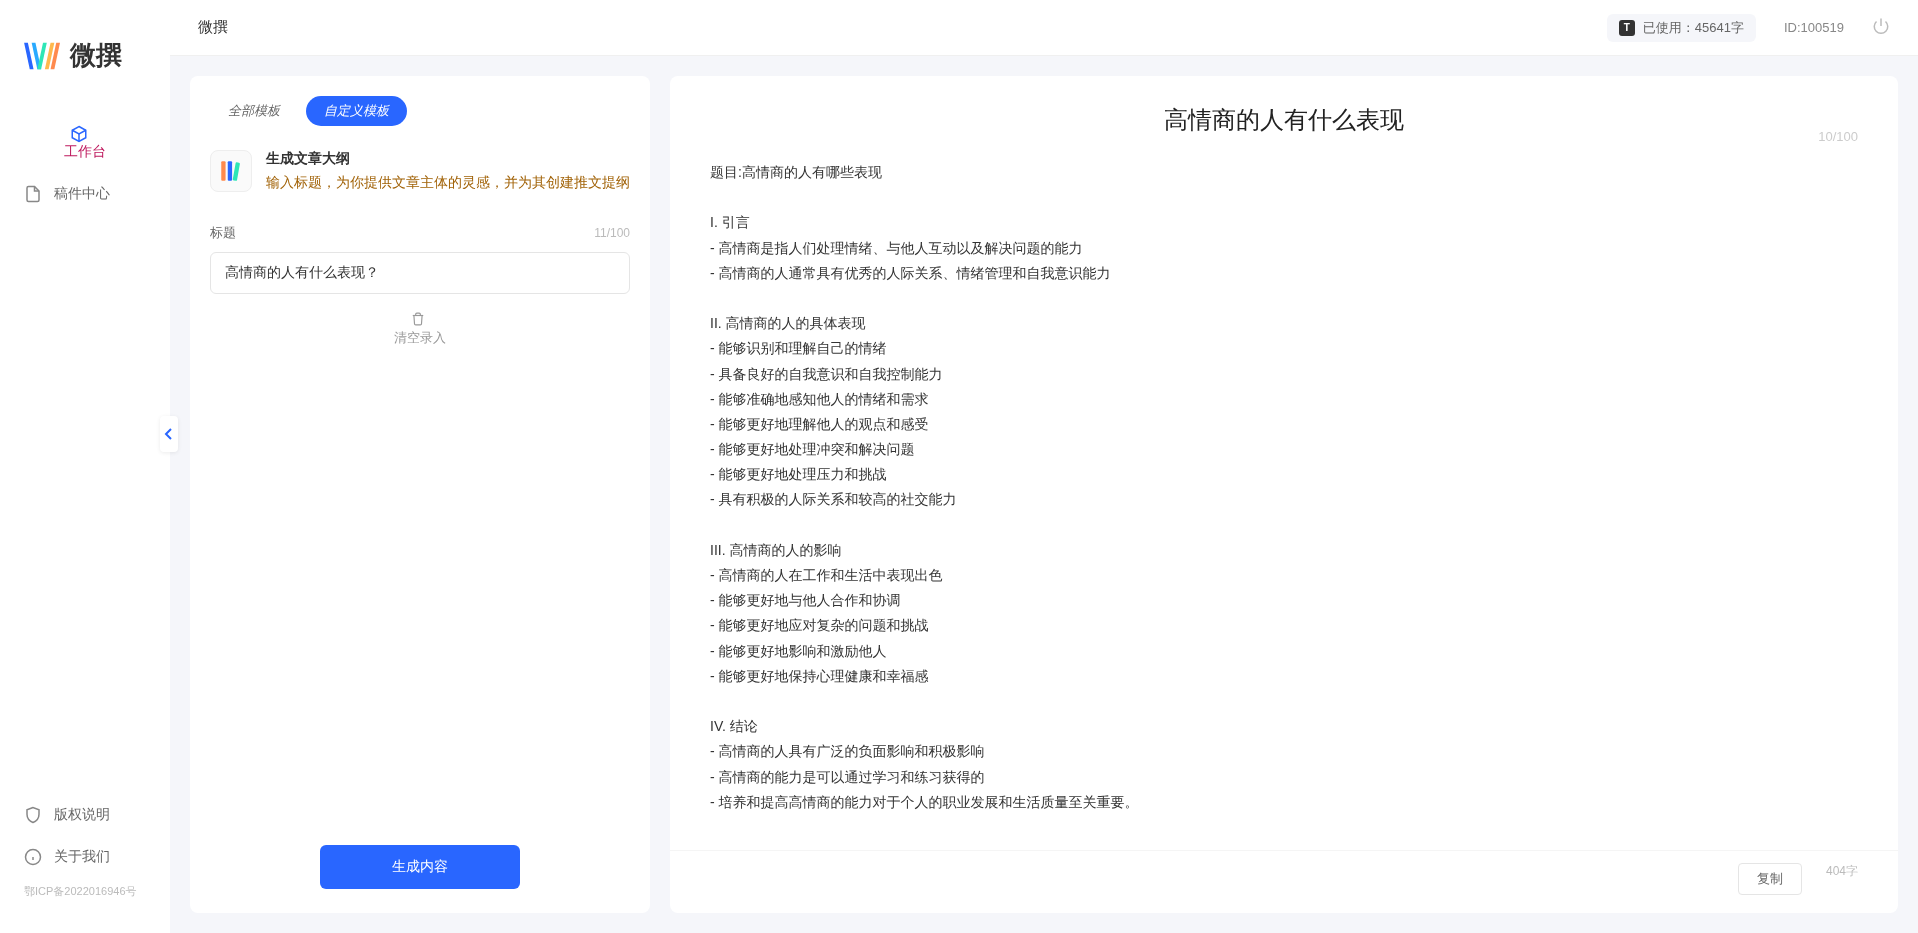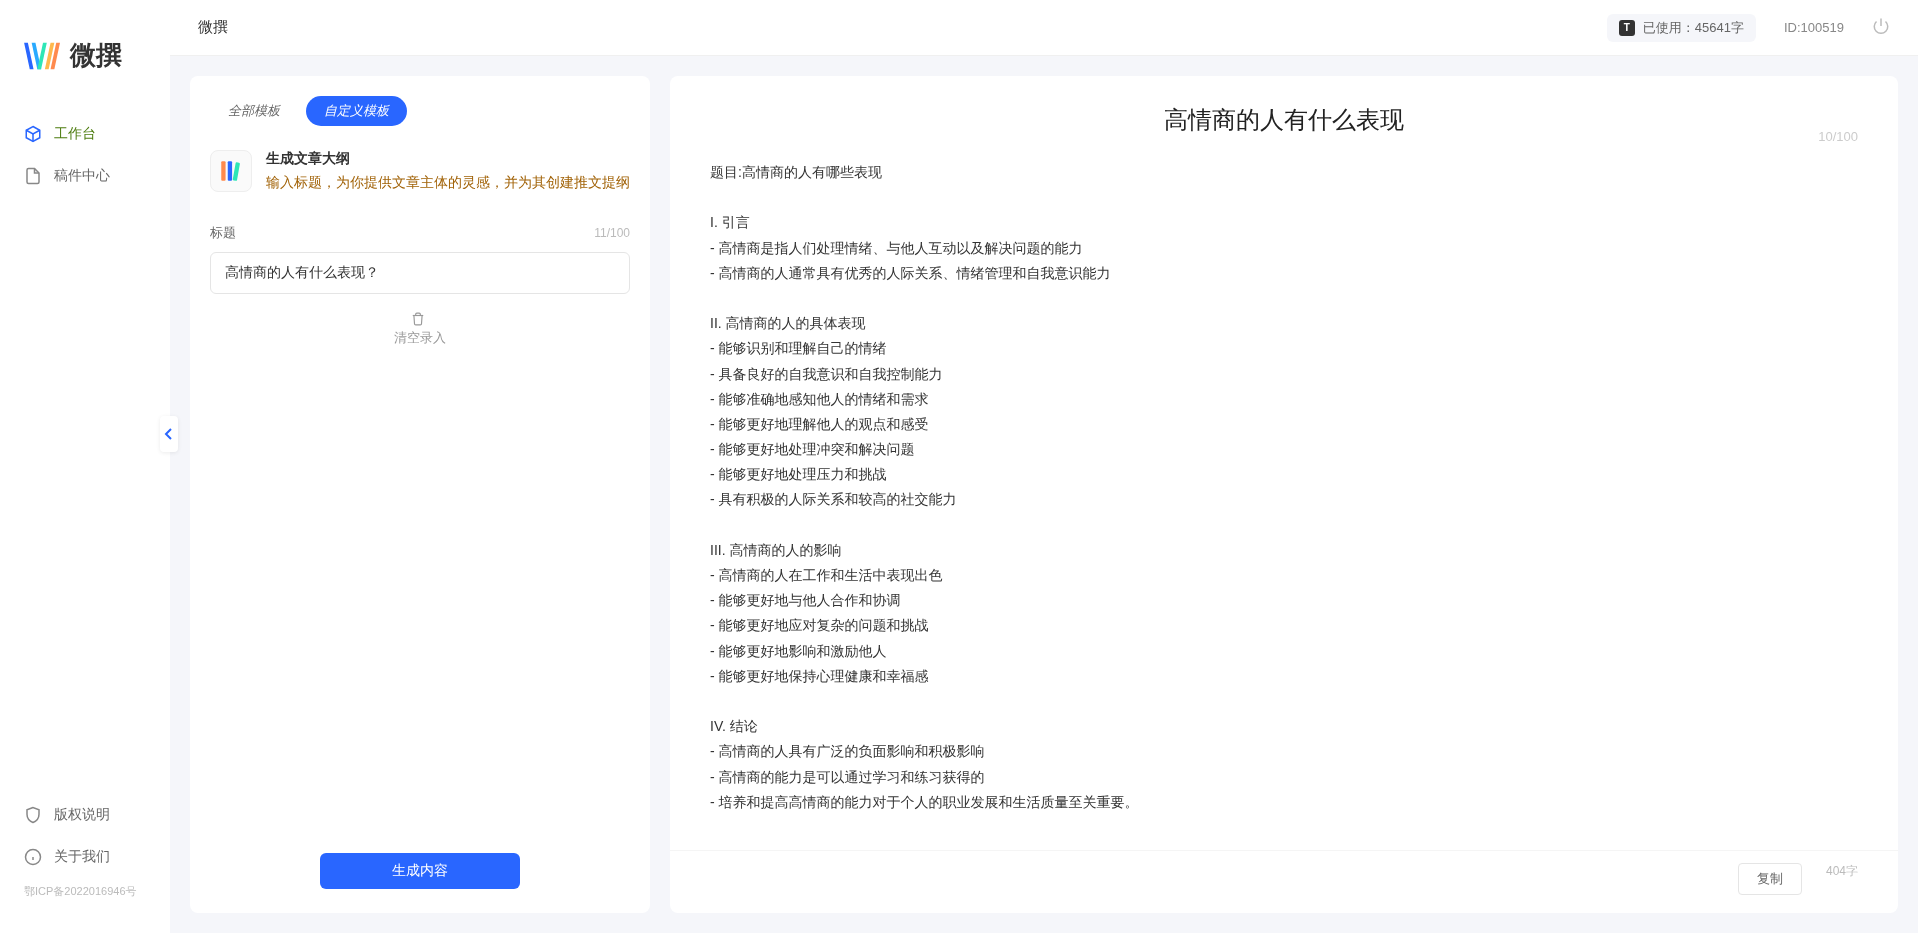--- a/index.html
+++ b/index.html
@@ -48,21 +48,22 @@
     }
     .nav-item {
       display: flex;
       align-items: center;
       padding: 12px 24px;
       cursor: pointer;
       color: #666;
       font-size: 14px;
     }
     .nav-item.active {
-      color: #4d7c0f;
+      color: #be185d;
+      flex-direction: column;
     }
     .nav-item-icon {
       width: 18px;
       height: 18px;
       margin-right: 12px;
       display: flex;
       align-items: center;
       justify-content: center;
     }
     .nav-bottom {
@@ -238,21 +239,21 @@
       color: #999;
       font-size: 13px;
       cursor: pointer;
       flex-direction: column;
     }
     .trash-icon {
       margin-right: 4px;
     }
     .generate-btn {
       margin-top: auto;
-      height: 36px;
+      height: 44px;
       background: #2966ff;
       color: #fff;
       border: none;
       border-radius: 6px;
       font-size: 14px;
       cursor: pointer;
       width: 200px;
       align-self: center;
     }
     .right-panel {

